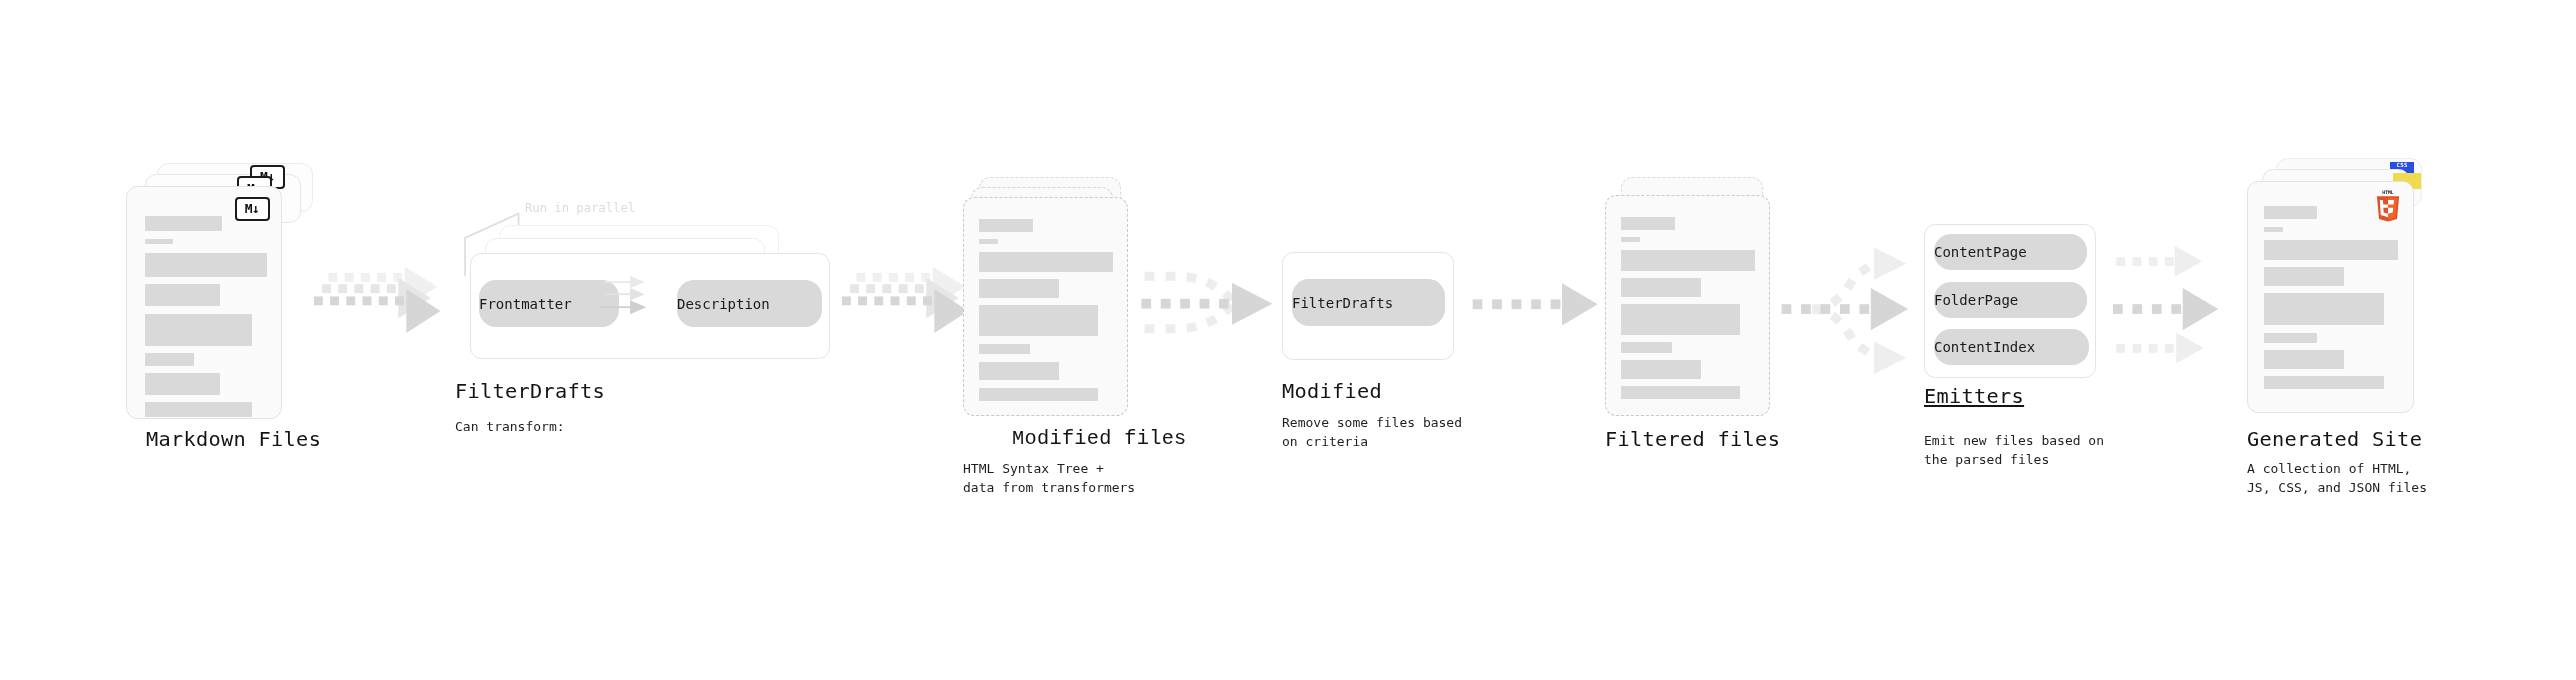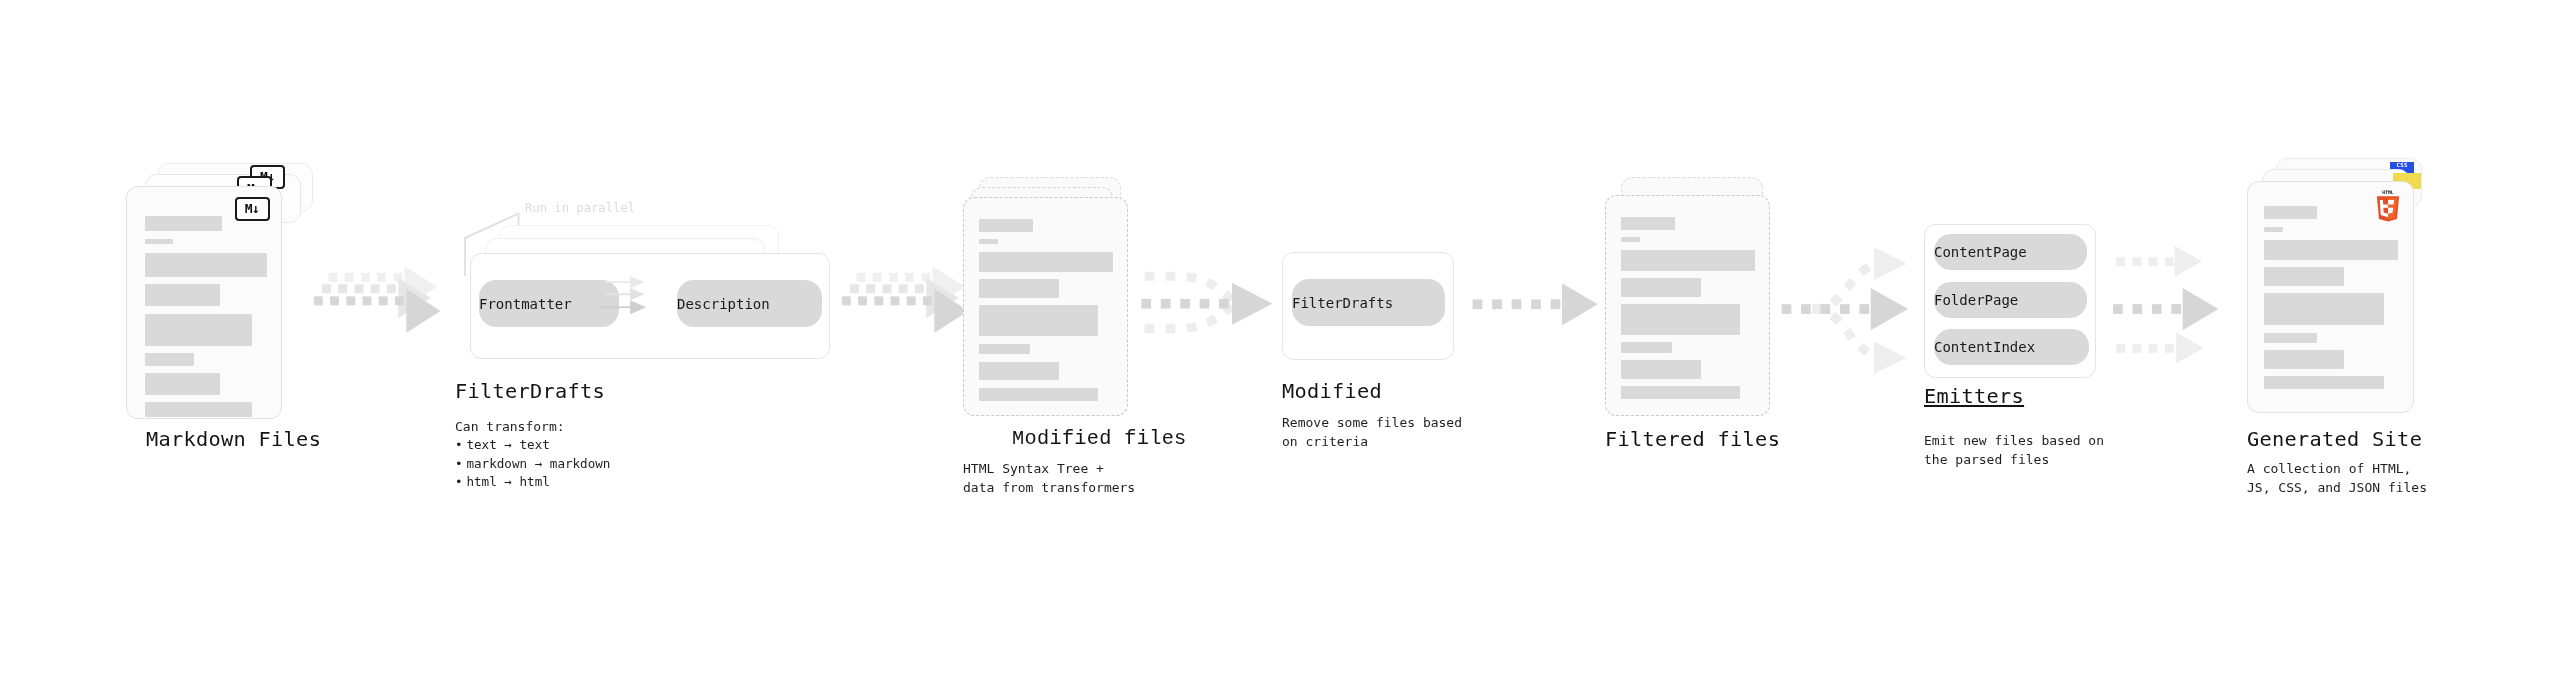--- a/index.html
+++ b/index.html
@@ -237,27 +237,20 @@
         <polygon points="42,20 56,26 42,32"></polygon>
     </g>
     <g stroke="#cfcfcf" stroke-width="2.2" fill="#cfcfcf">
       <line x1="4" y1="42" x2="42" y2="42"></line>
         <polygon points="42,35 58,42 42,49"></polygon>
     </g>
   </svg>
 
   <div class="title" style="left:455px; top:379px;">FilterDrafts</div>
   <div class="subtitle" style="left:455px; top:417px;">Can transform:</div>
-  <div class="bullets" style="left:455px; top:436px;">
-    <ul>
-      <li>text → text</li>
-      <li>markdown → markdown</li>
-      <li>html → html</li>
-    </ul>
-  </div>
 
   <svg class="abs" style="left:837px; top:268px;" width="146" height="73" viewBox="0 0 180 90">
     <g fill="#f0f0f0">
       <rect x="24" y="6" width="11" height="11"></rect>
         <rect x="44" y="6" width="11" height="11"></rect>
       <rect x="64" y="6" width="11" height="11"></rect>
         <rect x="84" y="6" width="11" height="11"></rect>
       <rect x="104" y="6" width="11" height="11"></rect>
       <polygon points="118,-2 158,23 118,48"></polygon>
     </g>

